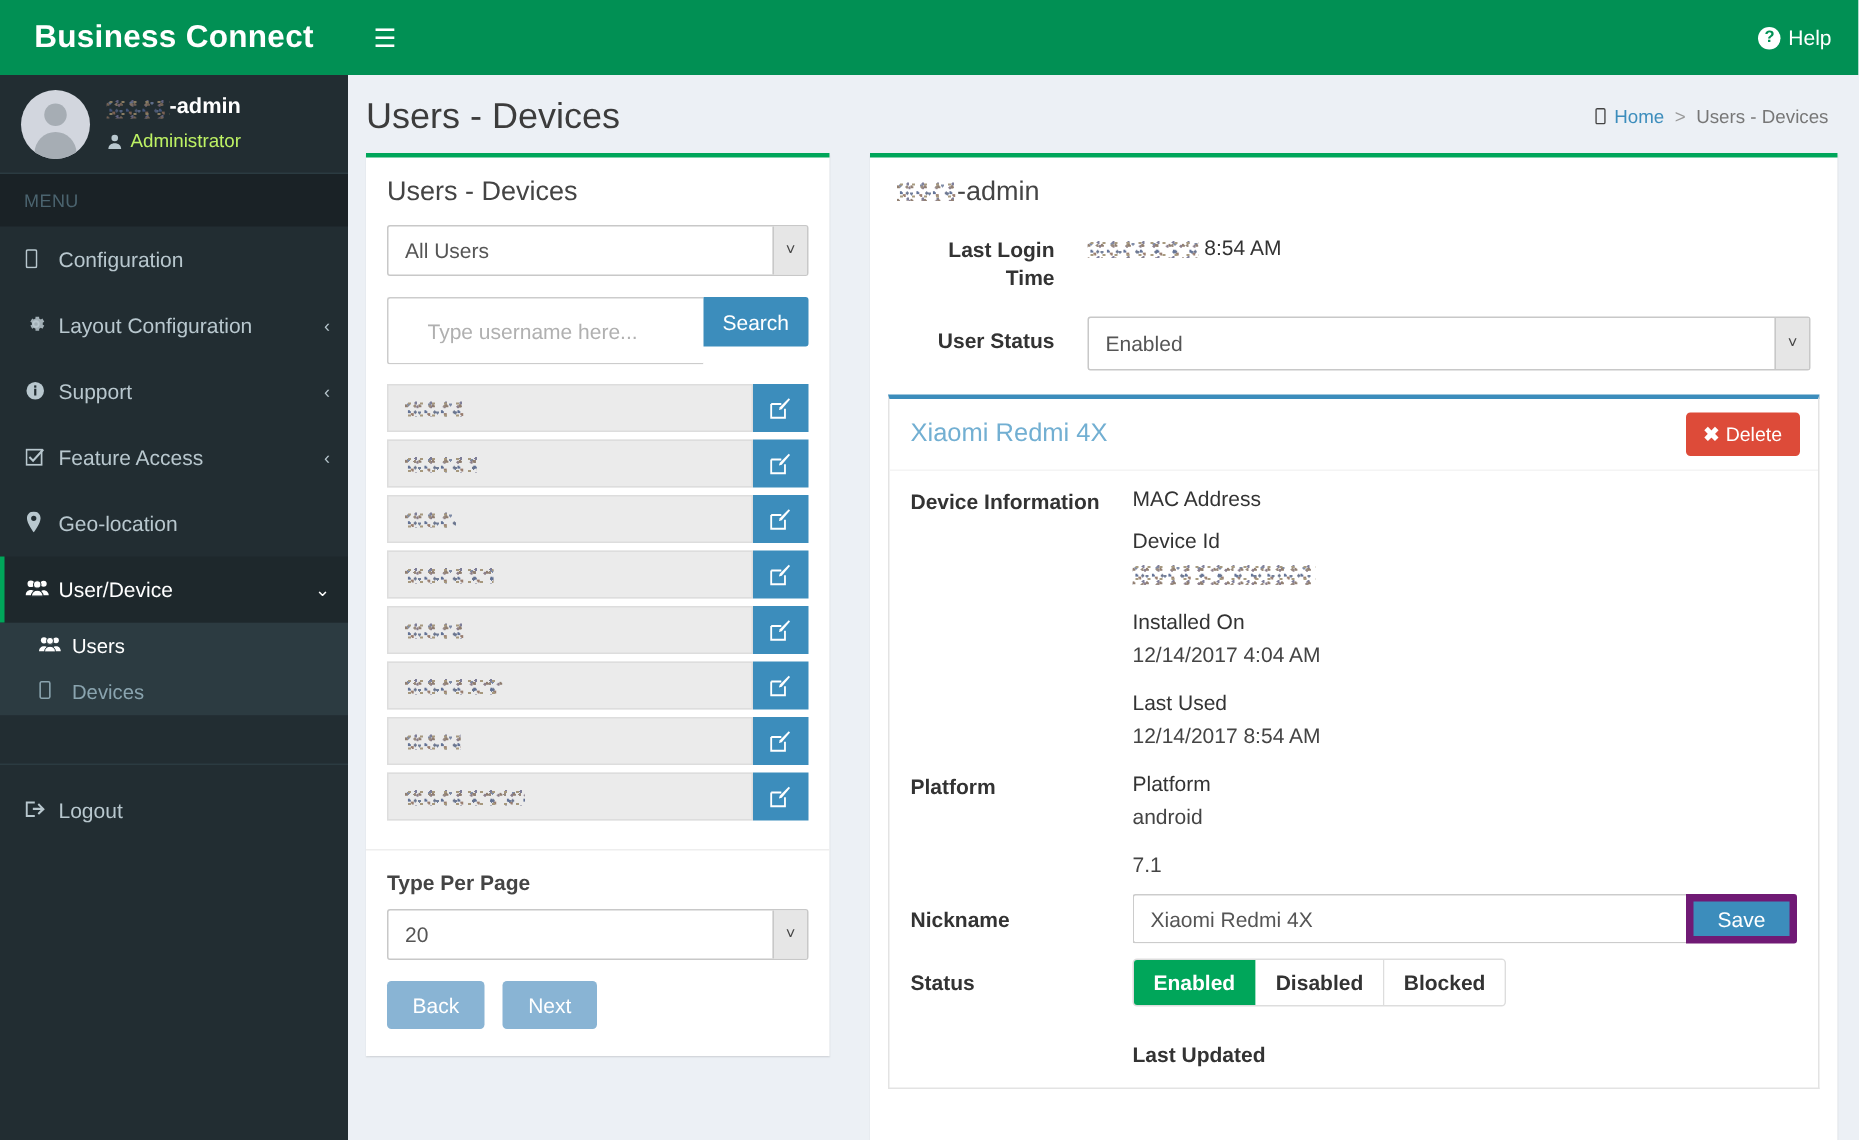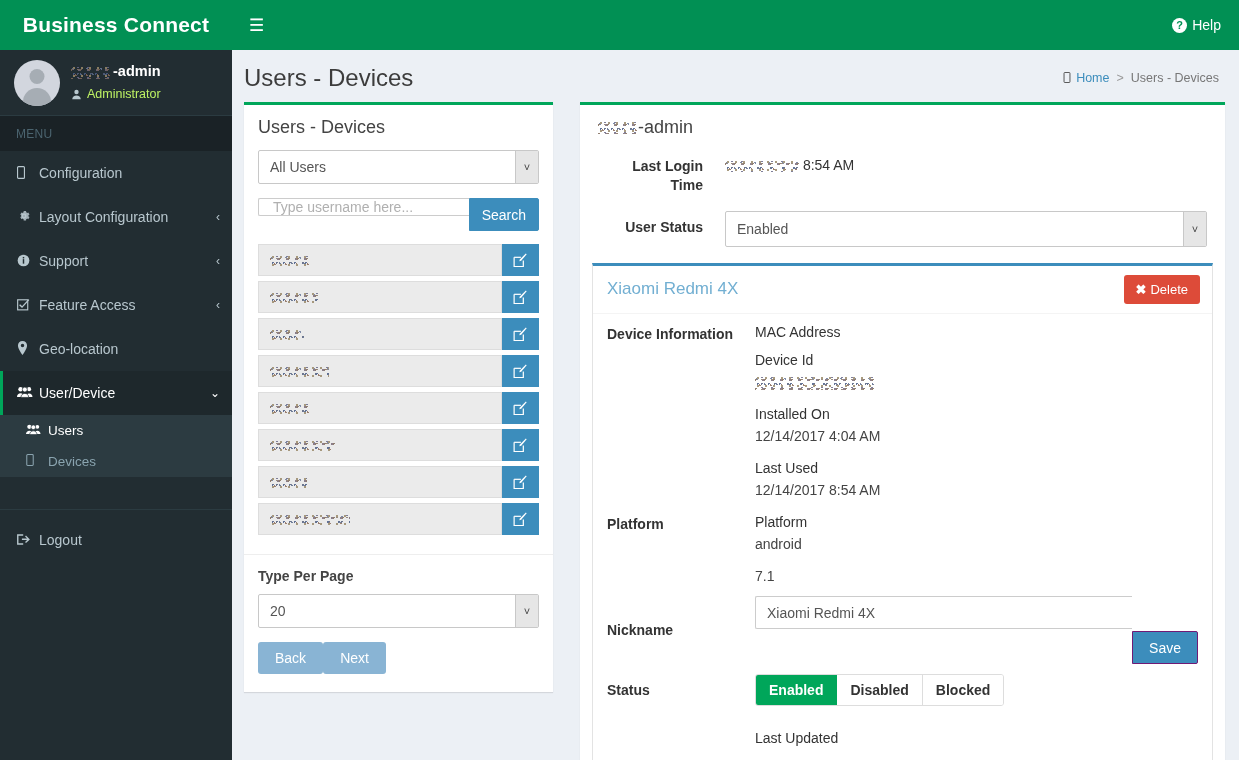--- a/index.html
+++ b/index.html
@@ -170,24 +170,24 @@
   }
   .select-box .arrow {
     position: absolute; right: 0; top: 0; bottom: 0; width: 23px;
     background: #e6e6e6; border-left: 1px solid #c8c8c8;
     display: flex; align-items: center; justify-content: center;
     font-size: 11px; color: #444;
   }
 
   .search-row { display: flex; margin-top: 14px; }
   .search-input {
-    flex: 1 1 auto; height: 18px;
+    flex: 1 1 auto; height: 45px;
     border: 1px solid #ccc; border-right: none;
     border-radius: 2px 0 0 2px;
-    padding: 0 14px; font-size: 14px; color: #555;
+    padding: 0 26px; font-size: 14px; color: #555;
     outline: none; font-family: "Liberation Sans", sans-serif;
     min-width: 0;
   }
   .search-input::placeholder { color: #b0b0b0; }
   .search-btn {
     height: 33px; padding: 0 12px;
     background: #3c8dbc; color: #fff; border: 1px solid #3c8dbc;
     border-radius: 0 2px 2px 0; font-size: 14px; cursor: pointer;
     font-family: "Liberation Sans", sans-serif;
   }
@@ -207,21 +207,21 @@
     display: flex; align-items: center; justify-content: center;
     color: #fff; cursor: pointer;
   }
   .pencil-sq { display:block; }
 
   .panel-footer {
     border-top: 1px solid #eee;
     padding: 13px 14px 18px 14px;
   }
   .footer-label { font-weight: bold; font-size: 14px; color: #444; margin-bottom: 10px; }
-  .nav-btns { display: flex; margin-top: 14px; }
+  .nav-btns { display: flex; gap: 12px; margin-top: 14px; }
   .btn-nav {
     background: #89b4d4; color: #fff; border: none;
     padding: 8px 17px; font-size: 14px; border-radius: 3px;
     cursor: pointer; font-family: "Liberation Sans", sans-serif;
   }
 
   
   .right-panel {
     position: absolute; left: 580px; top: 102px;
     width: 645px; height: 662px;
@@ -269,40 +269,40 @@
   .nick-row { display: flex; align-items: center; padding: 0 14px; margin-top: 2px; }
   .nick-label { flex: 0 0 148px; font-weight: bold; font-size: 14px; color: #333; }
   .nick-wrap { flex: 1 1 auto; display: flex; max-width: 444px; }
   .nick-input {
     flex: 1 1 auto; height: 33px; border: 1px solid #ccc; border-right: none;
     padding: 0 11px; font-size: 14px; color: #555; outline: none;
     border-radius: 2px 0 0 2px; min-width: 0;
     font-family: "Liberation Sans", sans-serif;
   }
   .btn-save {
-    background: #3c8dbc; color: #fff; border: 1px solid #701a75;
+    background: #3c8dbc; color: #fff; border: 5px solid #701a75;
     padding: 0 16px; height: 33px; font-size: 14px; cursor: pointer;
-    border-radius: 0 2px 2px 0; font-family: "Liberation Sans", sans-serif; margin-top: 35px;
+    border-radius: 0 2px 2px 0; font-family: "Liberation Sans", sans-serif;
   }
   .status-row { display: flex; align-items: center; padding: 0 14px; margin-top: 10px; }
   .status-label { flex: 0 0 148px; font-weight: bold; font-size: 14px; color: #333; }
   .btn-group {
     display: inline-flex; border: 1px solid #ddd; border-radius: 3px;
     overflow: hidden; background: #fff;
   }
   .bg-btn {
     padding: 7px 13px; font-size: 14px; font-weight: bold;
     color: #333; background: #fff; cursor: pointer;
     border-right: 1px solid #ddd;
   }
   .bg-btn:last-child { border-right: none; }
   .bg-btn.on { background: #00a65a; color: #fff; border-right-color: #00a65a; }
   .last-updated {
     padding: 0 14px; margin-top: 24px; margin-left: 148px;
-    font-weight: normal; font-size: 14px; color: #333;
+    font-weight: bold; font-size: 14px; color: #333;
   }
 </style>
 </head>
 <body>
 
 <div class="app">
 
   <aside class="sidebar">
     <div class="brand">
       <span>Business Connect</span>

